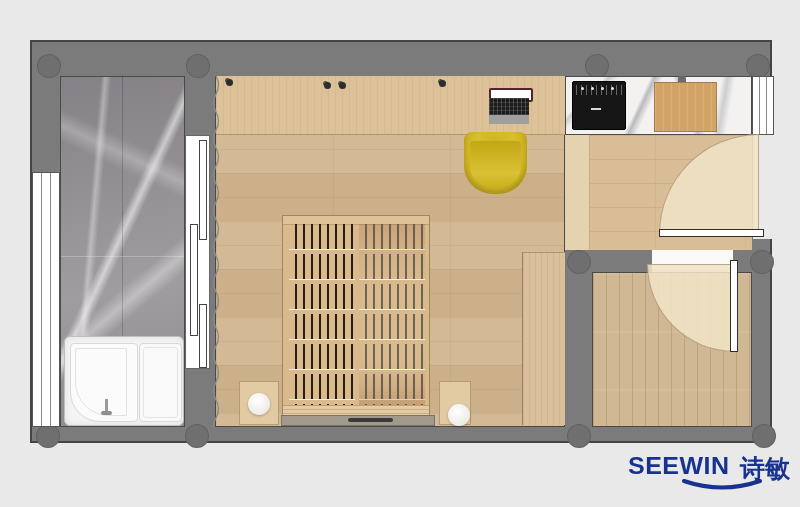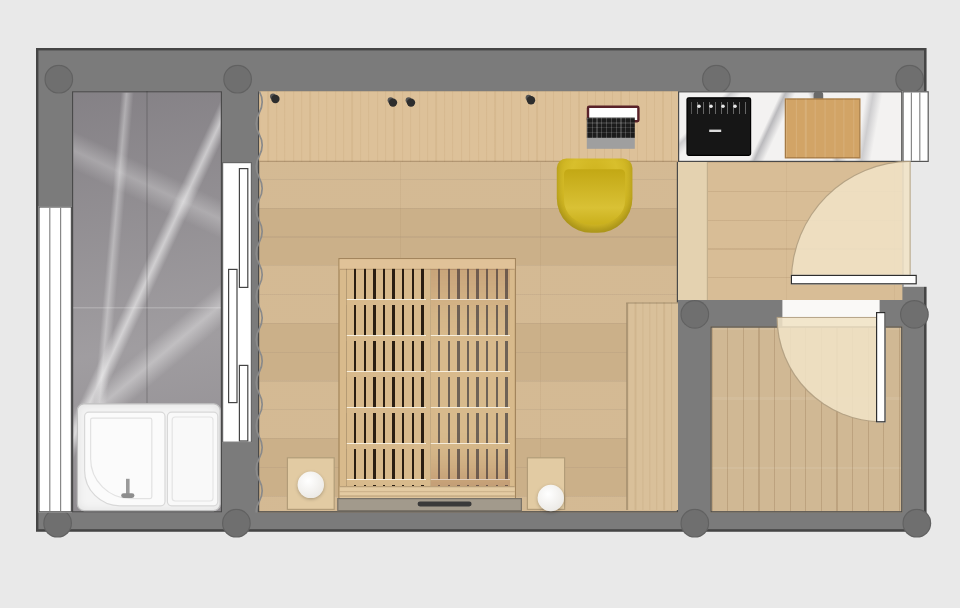--- a/index.html
+++ b/index.html
@@ -253,14 +253,21 @@
     <div class="abs swing swing-entry"></div>
     <div class="abs leaf" style="left:627px;top:187px;width:105px;height:8px;"></div>
 
     <div class="abs doorway-gap"></div>
     <div class="abs room2"></div>
     <div class="abs swing swing-room2"></div>
     <div class="abs leaf" style="left:698px;top:218px;width:8px;height:92px;"></div>
 
   </div>
 
+  <div class="logo">
+    <span class="logo-en">SEEWIN</span>
+    <svg class="logo-swoosh" width="84" height="14">
+      <path d="M4 3 Q 42 16 80 3" fill="none" stroke="#17338f" stroke-width="4" stroke-linecap="round"></path>
+    </svg>
+    <span class="logo-zh">诗敏</span>
+  </div>
 
 </div>
 
 </body></html>

